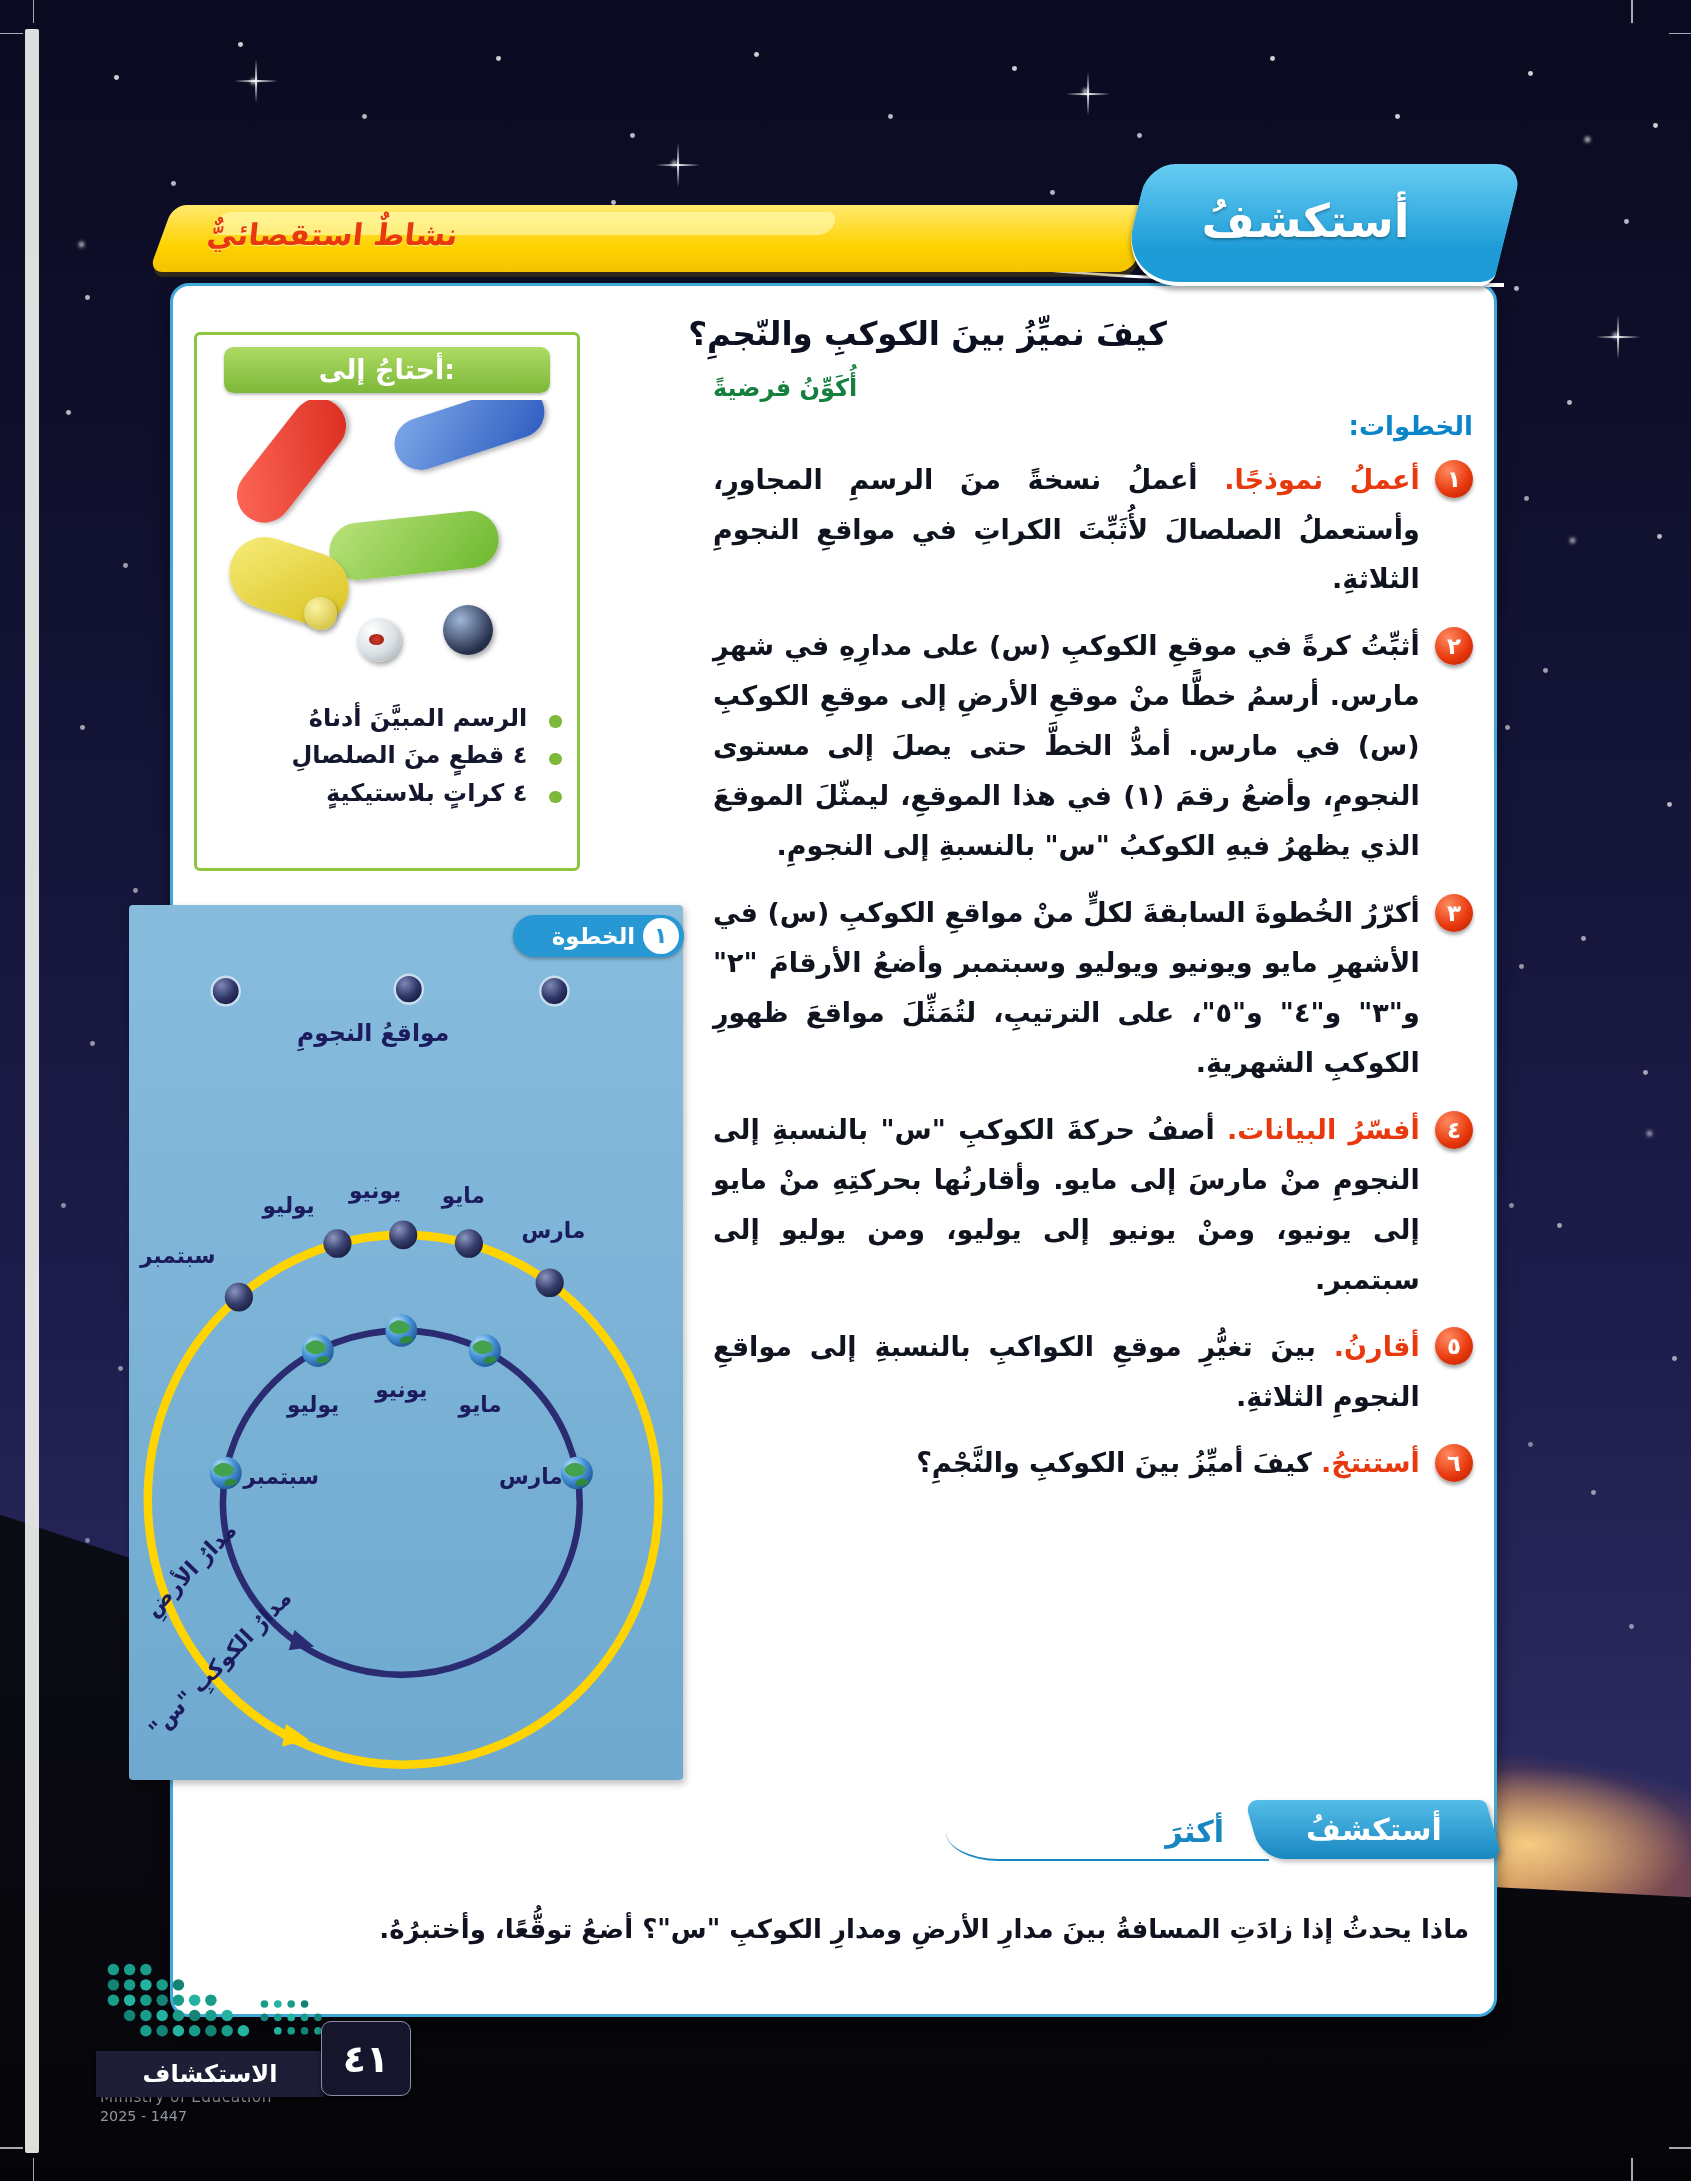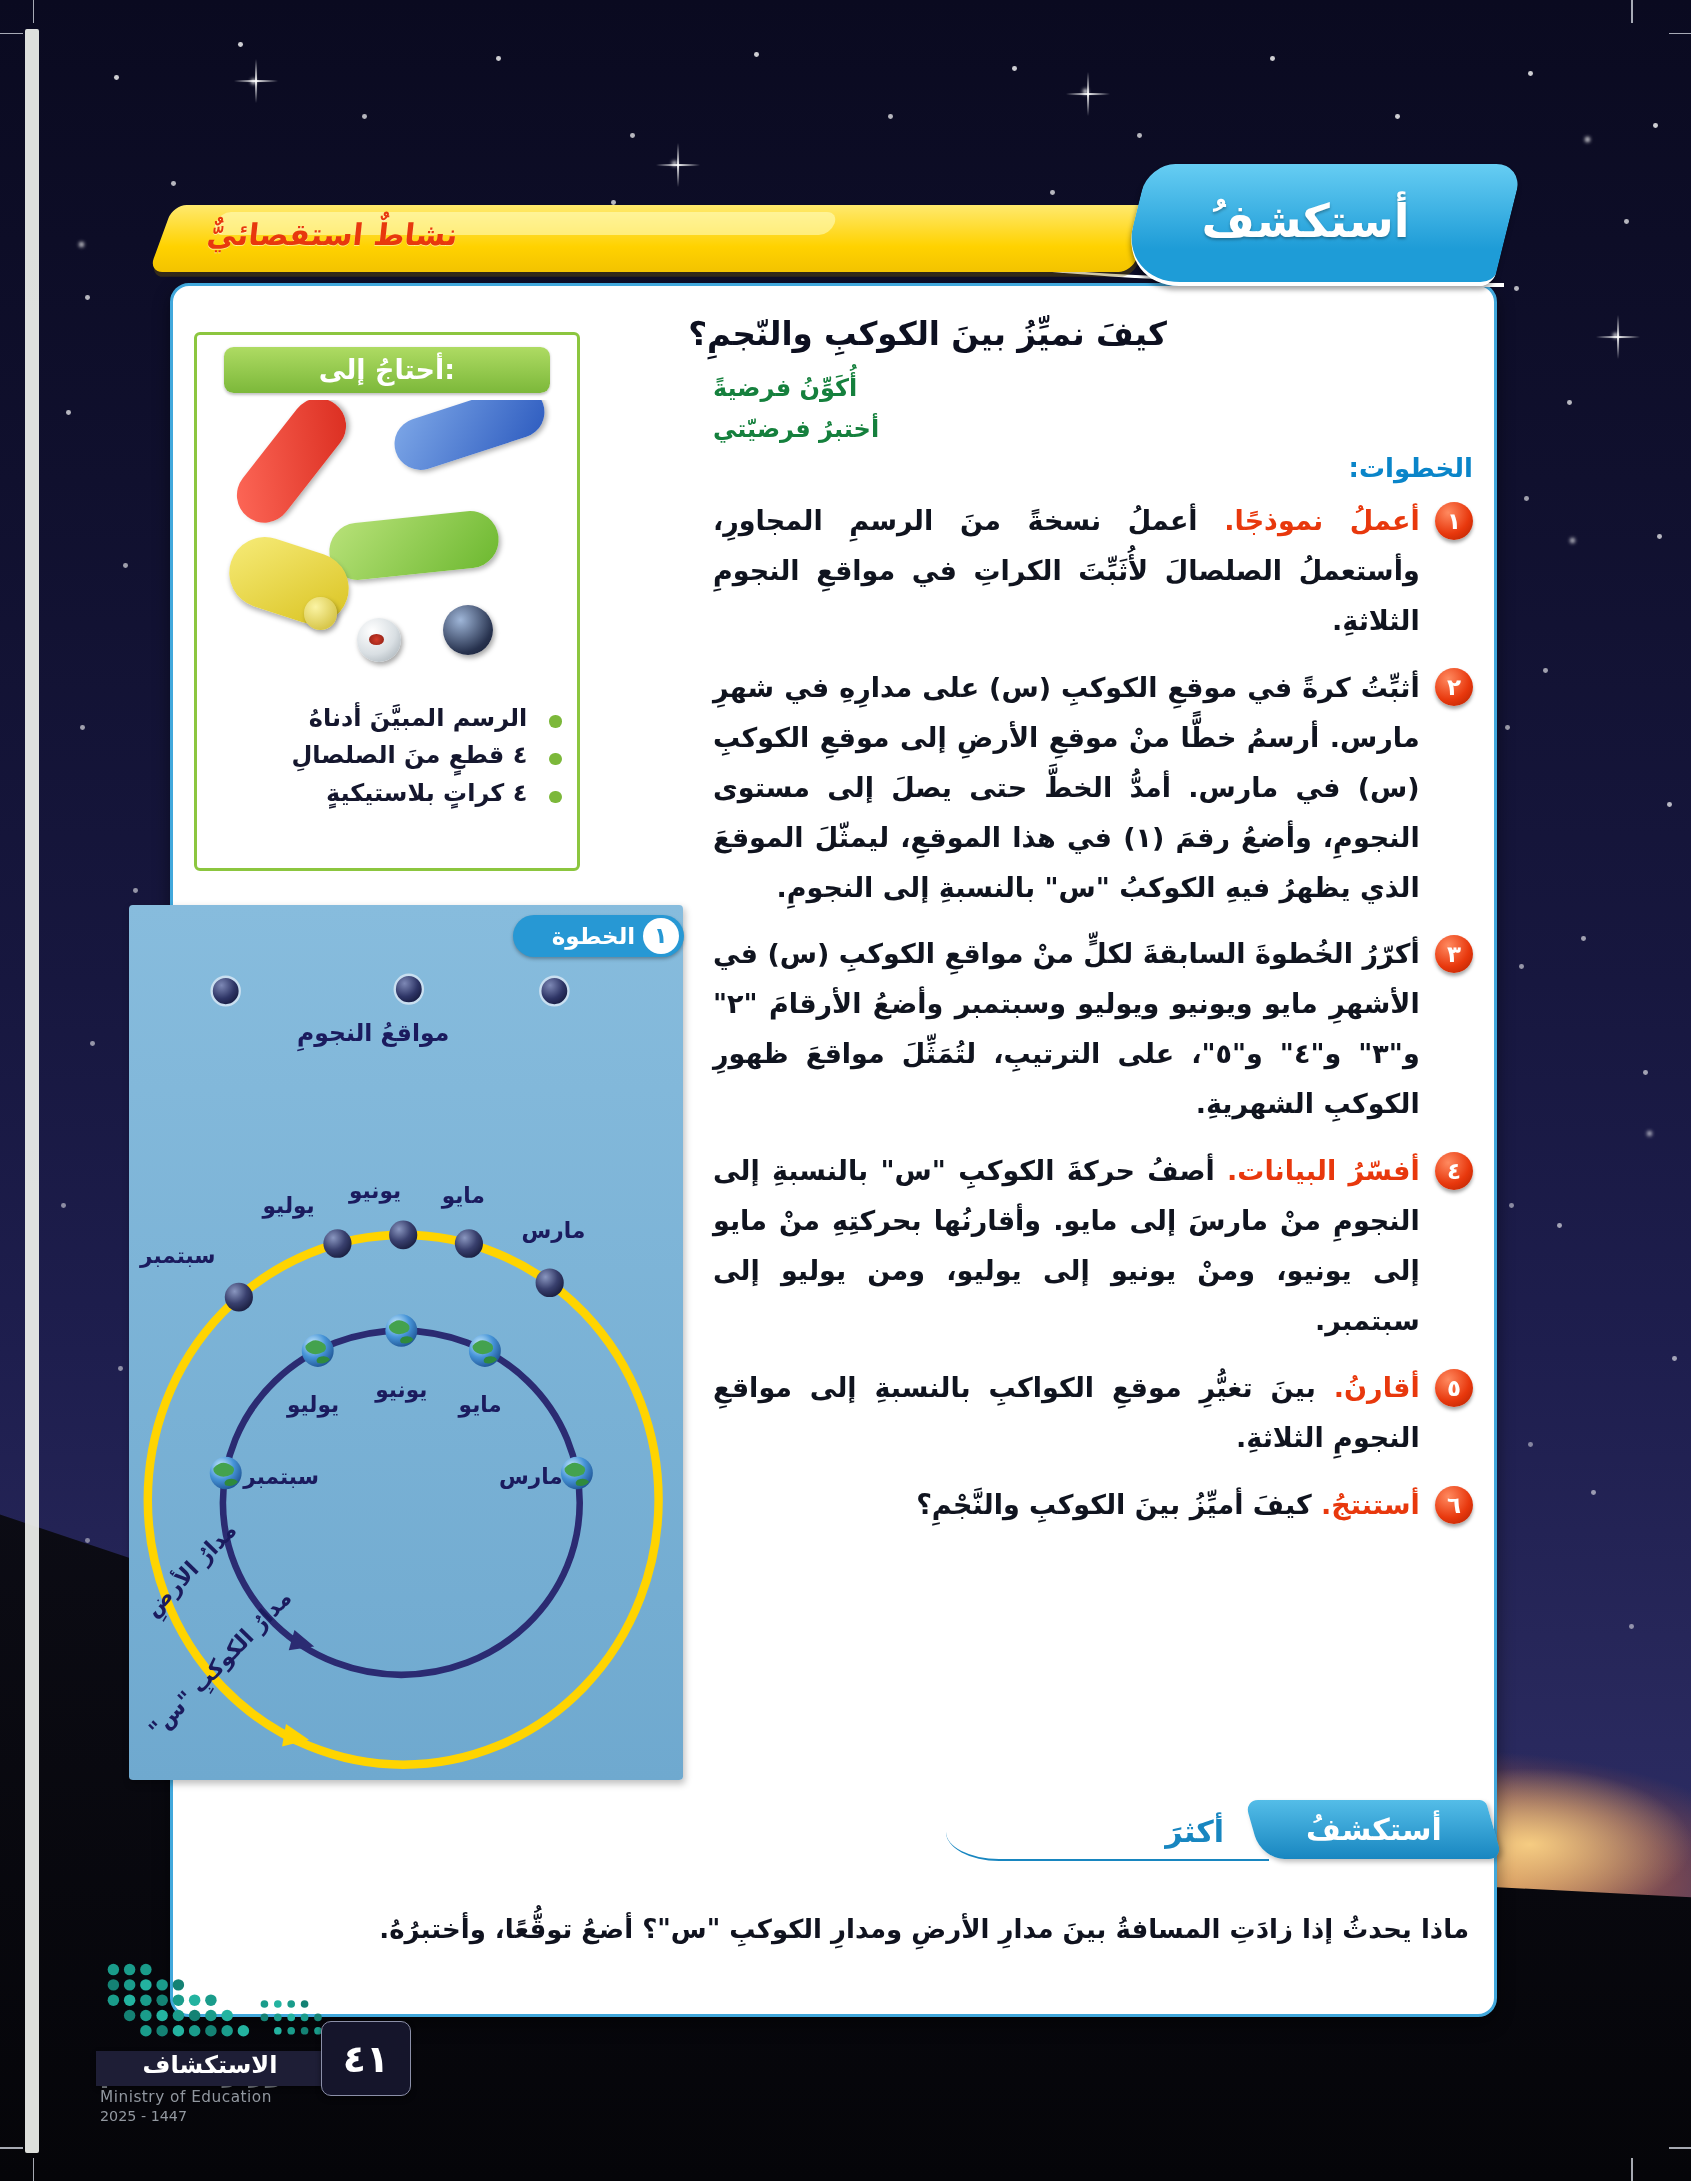--- a/index.html
+++ b/index.html
@@ -139,22 +139,22 @@
   .eb-swoosh{position:absolute;right:225px;bottom:0;width:323px;height:29px;
     border-bottom:2.9px solid #1886c0;border-bottom-left-radius:53px 29px;}
   .explore-text{position:absolute;right:25px;left:134px;top:1602px;direction:rtl;text-align:right;
     font-size:26px;font-weight:700;color:#10131f;}
 
   
   .moe{position:absolute;left:100px;top:1960px;width:258px;z-index:4;color:#9298a0;}
   .moe-ar{font-size:29px;font-weight:bold;margin-top:1.9px;}
   .moe-en{font-size:15.3px;letter-spacing:0.5px;}
   .moe-yr{font-size:14.3px;margin-top:1.9px;}
-  .footer-strip{position:absolute;left:96px;top:2051px;width:228px;height:35px;background:#1e1e36;z-index:5;
-    display:flex;justify-content:center;box-shadow:0 1.9px 3.8px rgba(0,0,0,.5);}
+  .footer-strip{position:absolute;left:96px;top:2051px;width:228px;height:46px;background:#1e1e36;z-index:5;
+    display:flex;align-items:center;justify-content:center;box-shadow:0 1.9px 3.8px rgba(0,0,0,.5);}
   .footer-strip span{color:#fff;font-size:24px;font-weight:bold;}
   .page-badge{position:absolute;left:321px;top:2021px;width:88px;height:73px;background:#15152b;z-index:5;
     border:1.9px solid #8b8fa8;border-radius:10px;display:flex;align-items:center;justify-content:center;
     color:#fff;font-size:38px;font-weight:bold;box-shadow:0 2.9px 5.7px rgba(0,0,0,.5);}
 </style>
 </head>
 <body>
 
 <div id="page">
 
@@ -274,21 +274,20 @@
         <span class="pill-circle">١</span>
         <span class="pill-label">الخطوة</span>
       </div>
       <div class="orbit-label lbl-earth-orbit">مدارُ الأرضِ</div>
       <div class="orbit-label lbl-planet-orbit">مدارُ الكوكبِ "س"</div>
     </div>
 
     <main class="text-col">
       <h1 class="h-title">كيفَ نميِّزُ بينَ الكوكبِ والنّجمِ؟</h1>
       <h2 class="h-blue">أُكَوِّنُ فرضيةً</h2>
-      <h2 class="h-blue">أختبرُ فرضيّتي</h2>
       <div class="steps-label">الخطوات:</div>
 
       <div class="step">
         <span class="num">١</span>
         <p class="stext"><span class="lead">أعملُ نموذجًا.</span> <span>أعملُ نسخةً منَ الرسمِ المجاورِ، وأستعملُ الصلصالَ لأُثَبِّتَ الكراتِ في مواقعِ النجومِ الثلاثةِ.</span></p>
       </div>
       <div class="step">
         <span class="num">٢</span>
         <p class="stext"> <span>أثبِّتُ كرةً في موقعِ الكوكبِ (س) على مدارِهِ في شهرِ مارس. أرسمُ خطًّا منْ موقعِ الأرضِ إلى موقعِ الكوكبِ (س) في مارس. أمدُّ الخطَّ حتى يصلَ إلى مستوى النجومِ، وأضعُ رقمَ (١) في هذا الموقعِ، ليمثّلَ الموقعَ الذي يظهرُ فيهِ الكوكبُ "س" بالنسبةِ إلى النجومِ.</span></p>
       </div>

